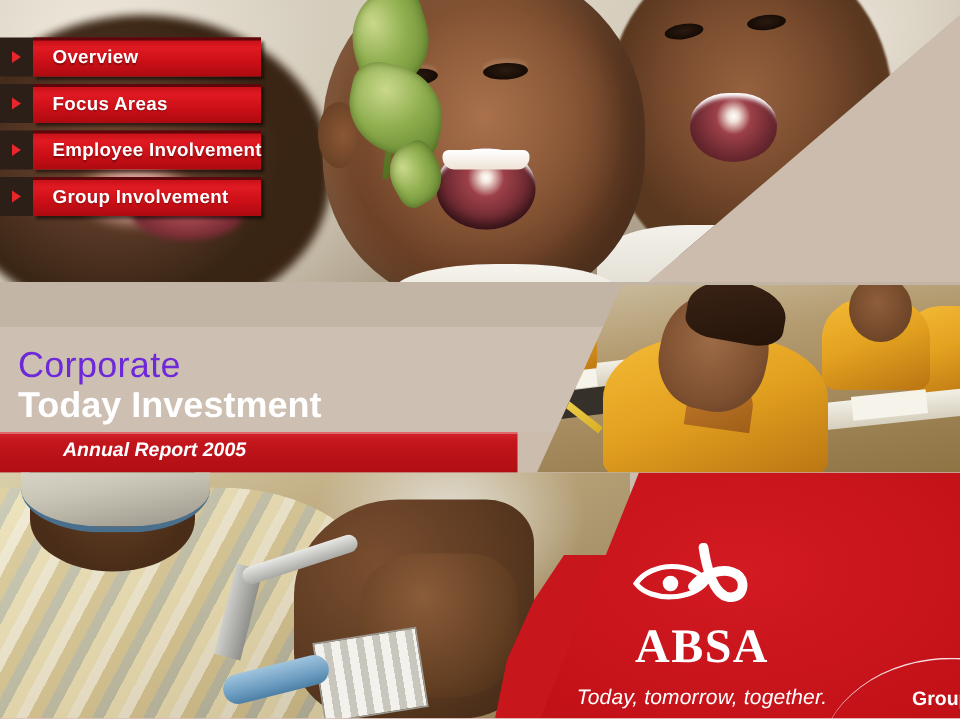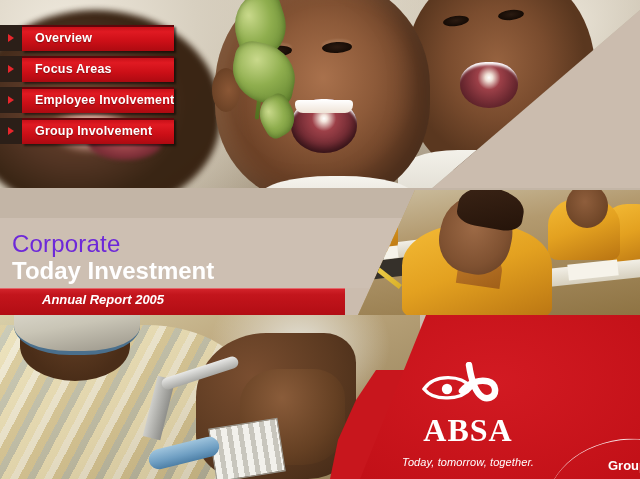--- a/index.html
+++ b/index.html
@@ -320,21 +320,21 @@
     text-align:center;
     pointer-events:none;
   }
   .absa-mark { width:92px; height:44px; margin:0 auto 1px; display:block; }
   .absa-word {
     font-size:32px; font-weight:bold; color:#ffffff;
     letter-spacing:1px; line-height:46px;
     font-family:"Liberation Serif", serif;
   }
   .absa-tagline {
-    font-size:11px; font-style:italic; color:#ffffff;
+    font-size:14px; font-style:italic; color:#ffffff;
     letter-spacing:.1px; margin-top:3px;
     font-family:"Liberation Sans", sans-serif;
   }
 
   
   .exit-btn {
     position:absolute; left:608px; top:458px;
     font-size:13px; font-weight:bold; color:#ffffff;
     cursor:pointer;
   }

